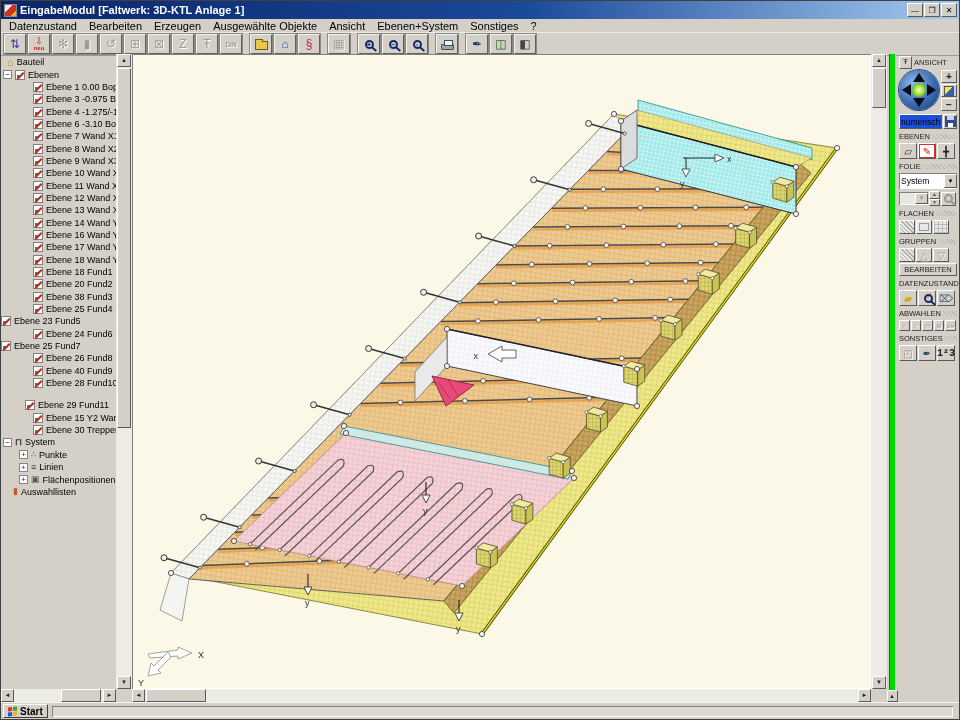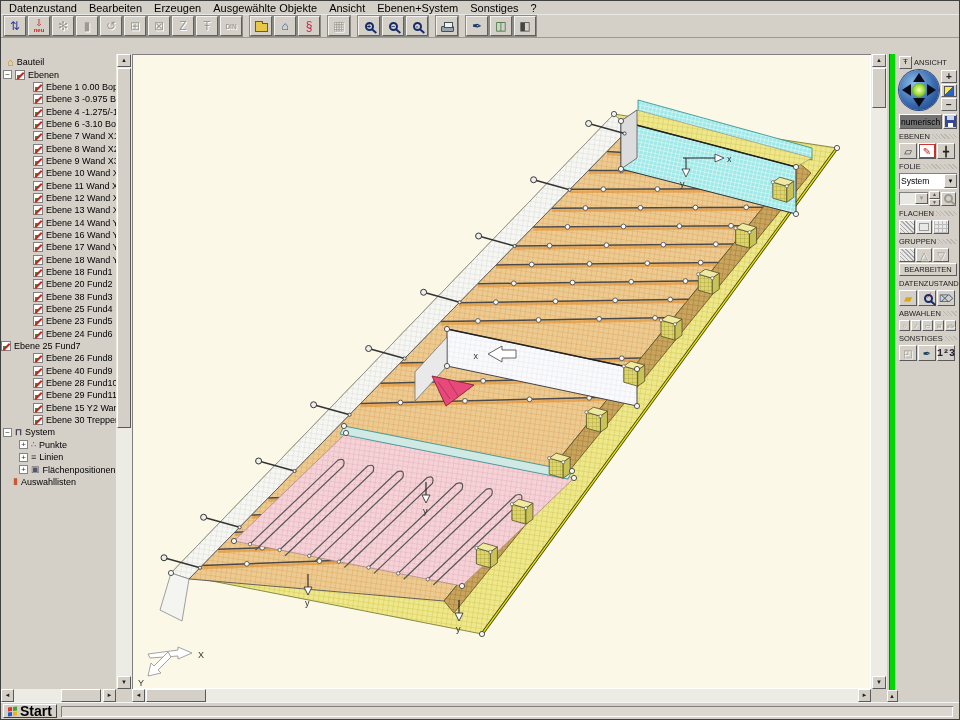--- a/index.html
+++ b/index.html
@@ -74,21 +74,21 @@
   .tri.u{left:14px;top:3px;border-left:6px solid transparent;border-right:6px solid transparent;border-bottom:9px solid #0a0a18;}
   .tri.d{left:14px;bottom:3px;border-left:6px solid transparent;border-right:6px solid transparent;border-top:9px solid #0a0a18;}
   .tri.l{left:3px;top:14px;border-top:6px solid transparent;border-bottom:6px solid transparent;border-right:9px solid #0a0a18;}
   .tri.r{right:3px;top:14px;border-top:6px solid transparent;border-bottom:6px solid transparent;border-left:9px solid #0a0a18;}
   .ctr{position:absolute;left:13px;top:13px;width:14px;height:14px;border-radius:50%;background:radial-gradient(circle,#f4ffc0 0%,#a8e040 45%,#48a010 85%);}
   .dpcol{display:flex;flex-direction:column;margin-left:2px;}
   .pbtn{background:#d4d0c8;border:1px solid;border-color:#fff #5a5a5a #5a5a5a #fff;padding:0;display:flex;align-items:center;justify-content:center;color:#222;}
   .dpcol .pbtn{width:16px;height:13px;margin-bottom:1px;font-size:10px;font-weight:bold;}
   .diag{width:10px;height:10px;background:linear-gradient(135deg,#ffe84a 0 50%,#2a62c8 50% 100%);border:1px solid #555;}
   .nrow{display:flex;margin-top:2px;align-items:center;}
-  .numbtn{font-size:8.5px;height:15px;flex:1;background:#737373;border:1px solid;border-color:#fff #5a5a5a #5a5a5a #fff;padding:0 1px;}
+  .numbtn{font-size:8.5px;height:15px;flex:1;background:#1d4ed8;border:1px solid;border-color:#fff #5a5a5a #5a5a5a #fff;padding:0 1px;}
   .flp{width:11px;height:11px;background:#334a9a;position:relative;display:inline-block;}
   .flp::before{content:"";position:absolute;top:0;left:2px;width:7px;height:4px;background:#cdd6ee;}
   .flp::after{content:"";position:absolute;bottom:0;left:3px;width:5px;height:4px;background:#fff;}
   .btnrow{display:flex;align-items:center;}
   .btnrow .pbtn{width:18px;height:16px;margin-right:1px;font-size:10px;}
   .btnrow .pbtn.sm{width:11px;height:11px;font-size:6px;}
   .pdis{color:#9b9b93 !important;text-shadow:1px 1px 0 #fff;}
   .active-red{background:#fff;box-shadow:inset 0 0 0 1px #cc3333;}
   .combo{display:flex;align-items:center;background:#fff;box-shadow:inset 1px 1px 0 #808080,inset -1px -1px 0 #fff;height:16px;flex:1;padding-left:2px;font-size:8.5px;}
   .combo .cb{margin-left:auto;width:13px;height:14px;background:#d4d0c8;border:1px solid;border-color:#fff #5a5a5a #5a5a5a #fff;font-size:6px;line-height:12px;text-align:center;font-style:normal;}
@@ -97,32 +97,39 @@
   .spin b{font-size:5px;line-height:5.5px;text-align:center;background:#d4d0c8;border:1px solid;border-color:#fff #5a5a5a #5a5a5a #fff;color:#555;}
   .hb{width:16px;height:14px;border:1px solid;border-color:#fff #5a5a5a #5a5a5a #fff;margin-right:1px;}
   .hb1{background:repeating-linear-gradient(45deg,#aaa 0 1px,#e8e8e4 1px 3px);}
   .hb2{background:#e8e8e4;box-shadow:inset 0 0 0 2px #e8e8e4,inset 0 0 0 3px #999;}
   .hb3{background:repeating-linear-gradient(0deg,#bbb 0 1px,transparent 1px 4px),repeating-linear-gradient(90deg,#bbb 0 1px,transparent 1px 4px),#e8e8e4;}
   .wide{width:100%;font-size:7.5px;height:13px;margin:1px 0;}
   .redmark{color:#cc2222;font-size:8px;margin-left:-4px;margin-top:-6px;}
   .b123{font-size:8px;font-weight:bold;color:#223;font-family:Liberation Mono, monospace;}
   
   .taskbar{position:absolute;left:0;right:0;bottom:0;height:17px;background:#d4d0c8;border-top:1px solid #f5f5f2;display:flex;align-items:center;padding:0 2px;}
-  .startbtn{height:14px;display:flex;align-items:center;background:#d4d0c8;border:1px solid;border-color:#fff #404040 #404040 #fff;padding:0 4px;font-size:14px;font-weight:bold;color:#000;}
+  .startbtn{height:14px;display:flex;align-items:center;background:#d4d0c8;border:1px solid;border-color:#fff #404040 #404040 #fff;padding:0 4px;font-size:10px;font-weight:bold;color:#000;}
   .flag{width:9px;height:9px;display:grid;grid-template:1fr 1fr / 1fr 1fr;gap:1px;margin-right:3px;transform:skewY(-6deg);}
   .flag b:nth-child(1){background:#e03428;} .flag b:nth-child(2){background:#48a028;}
   .flag b:nth-child(3){background:#2858c8;} .flag b:nth-child(4){background:#e8b818;}
   .tray{flex:1;height:11px;margin:0 4px;box-shadow:inset 1px 1px 0 #808080,inset -1px -1px 0 #fff;background:#dcd8d0;}
   svg text{font-family:"Liberation Sans",sans-serif;font-size:9px;fill:#333;}
 </style>
 </head>
 <body>
 
 <div class="app">
 
+  <div class="titlebar">
+    <span class="appico"></span>
+    <span class="title">EingabeModul [Faltwerk: 3D-KTL Anlage 1]</span>
+    <button class="winbtn">—</button>
+    <button class="winbtn">❐</button>
+    <button class="winbtn">✕</button>
+  </div>
 
   <div class="menubar">
       <span class="mitem">Datenzustand</span>
       <span class="mitem">Bearbeiten</span>
       <span class="mitem">Erzeugen</span>
       <span class="mitem">Ausgewählte Objekte</span>
       <span class="mitem">Ansicht</span>
       <span class="mitem">Ebenen+System</span>
       <span class="mitem">Sonstiges</span>
       <span class="mitem">?</span>
@@ -282,21 +289,21 @@
             <span class="tlbl">Ebene 20 Fund2</span>
           </div>
           <div class="trow" style="padding-left: 32px;">
             <span class="tico chk"></span>
             <span class="tlbl">Ebene 38 Fund3</span>
           </div>
           <div class="trow" style="padding-left: 32px;">
             <span class="tico chk"></span>
             <span class="tlbl">Ebene 25 Fund4</span>
           </div>
-          <div class="trow" style="padding-left: 32px;">
+          <div class="trow" style="">
             <span class="tico chk"></span>
             <span class="tlbl">Ebene 23  Fund5</span>
           </div>
           <div class="trow" style="padding-left: 32px;">
             <span class="tico chk"></span>
             <span class="tlbl">Ebene 24 Fund6</span>
           </div>
           <div class="trow" style="">
             <span class="tico chk"></span>
             <span class="tlbl">Ebene 25  Fund7</span>
@@ -306,21 +313,21 @@
             <span class="tlbl">Ebene 26 Fund8</span>
           </div>
           <div class="trow" style="padding-left: 32px;">
             <span class="tico chk"></span>
             <span class="tlbl">Ebene 40  Fund9</span>
           </div>
           <div class="trow" style="padding-left: 32px;">
             <span class="tico chk"></span>
             <span class="tlbl">Ebene 28  Fund10</span>
           </div>
-          <div class="trow" style="padding-left: 32px;">
+          <div class="trow" style="padding-left: 24px; margin-top: 10px;">
             <span class="tico chk"></span>
             <span class="tlbl">Ebene 29  Fund11</span>
           </div>
           <div class="trow" style="padding-left: 32px;">
             <span class="tico chk"></span>
             <span class="tlbl">Ebene 15 Y2 Wand T</span>
           </div>
           <div class="trow" style="padding-left: 32px;">
             <span class="tico chk"></span>
             <span class="tlbl">Ebene 30  Treppenla</span>

